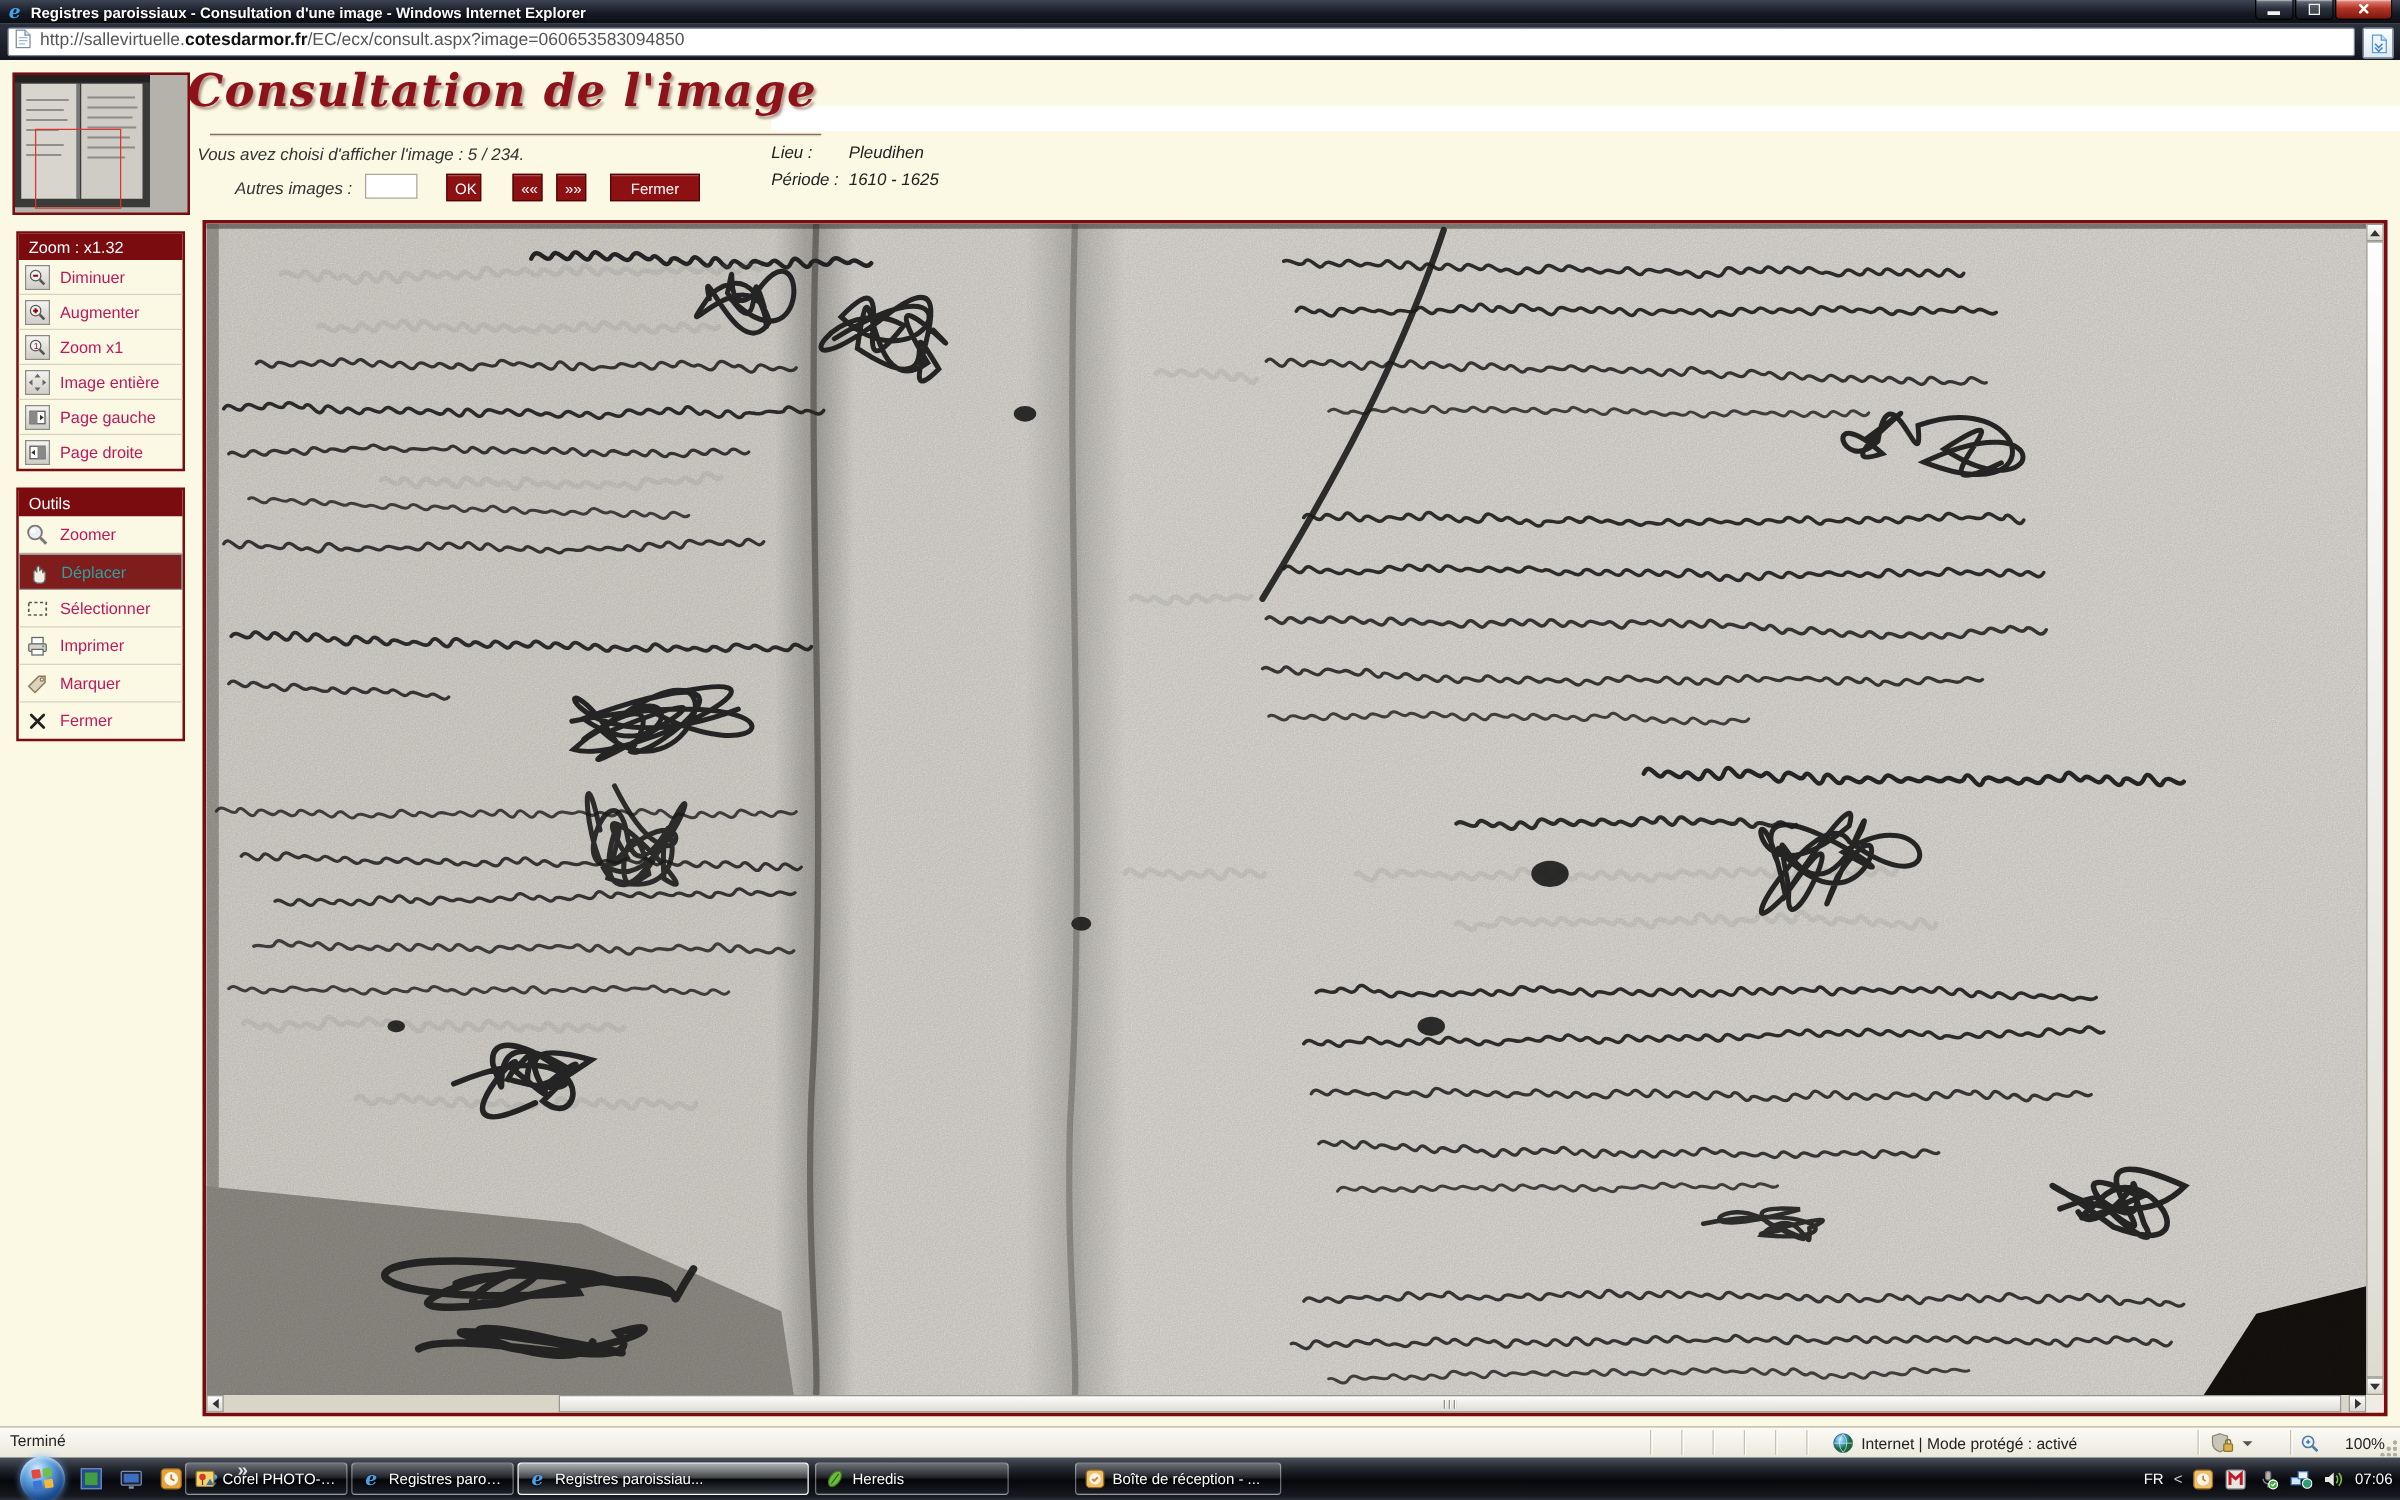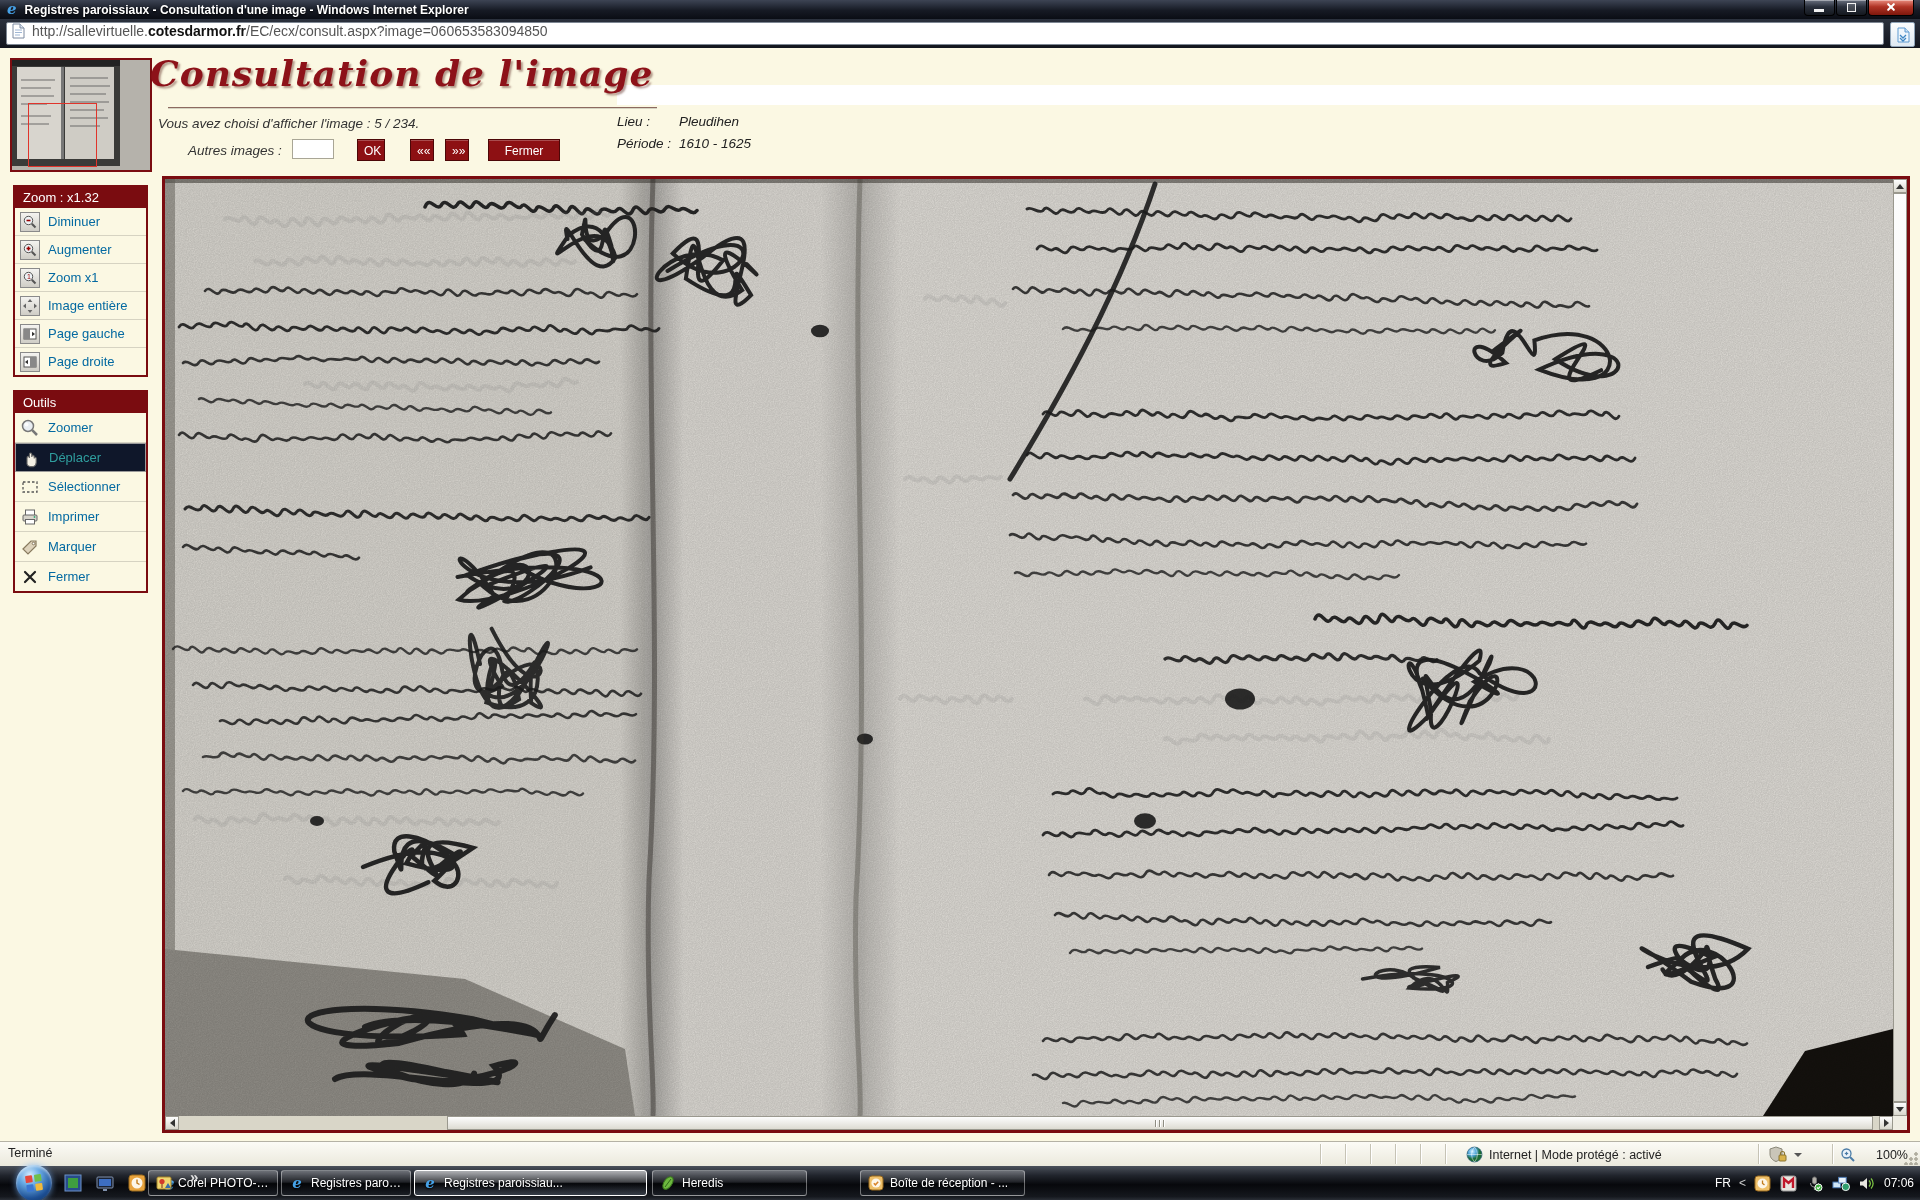--- a/index.html
+++ b/index.html
@@ -56,24 +56,24 @@
   .ilbl{display:inline-block;width:62px;}
 
   
   .panel{position:absolute;left:13px;width:131px;border:2px solid #7a0c10;background:#fbf8e3;}
   .zoompanel{top:185px;}
   .toolspanel{top:390px;}
   .phead{background:#7a0c10;color:#fff;height:21px;line-height:21px;padding-left:8px;font-size:13px;}
   .pitem{height:27px;display:flex;align-items:center;border-bottom:1px solid #d6d3c2;padding-left:5px;gap:8px;cursor:pointer;}
   .toolspanel .pitem{height:29px;}
   .pitem:last-child{border-bottom:none;}
-  .plabel{color:#0369a1;font-size:13px;white-space:nowrap;}
+  .plabel{color:#be185d;font-size:13px;white-space:nowrap;}
   .picon{width:20px;height:20px;display:flex;align-items:center;justify-content:center;flex:0 0 20px;}
   .zoompanel .picon{border:1px solid #8a8a8a;background:linear-gradient(#f4f3f0,#cfcdc6);width:18px;height:18px;flex-basis:18px;}
-  .pitem.selected{background:#0f172a;border:1px solid #9a9a9a;height:27px;}
+  .pitem.selected{background:#7f1d1d;border:1px solid #9a9a9a;height:27px;}
   .pitem.selected .plabel{color:#2f9e9e;}
 
   
   .viewer{position:absolute;left:162px;top:176px;width:1742px;height:951px;border:3px solid #7a0c10;background:#efede3;}
   .canvas{position:absolute;left:0;top:0;width:1728px;height:937px;overflow:hidden;background:#e6e3dd;cursor:grab;}
   .vscroll{position:absolute;left:1728px;top:0;width:14px;height:937px;background:#efede3;}
   .hscroll{position:absolute;left:0;top:937px;width:1728px;height:14px;background:#d9d6c8;}
   .scorner{position:absolute;left:1728px;top:937px;width:14px;height:14px;background:#efede3;}
   .sb-btn{position:absolute;background:linear-gradient(#fefefe,#d8d6cc);border:1px solid #9a988e;box-sizing:border-box;
           display:flex;align-items:center;justify-content:center;}

